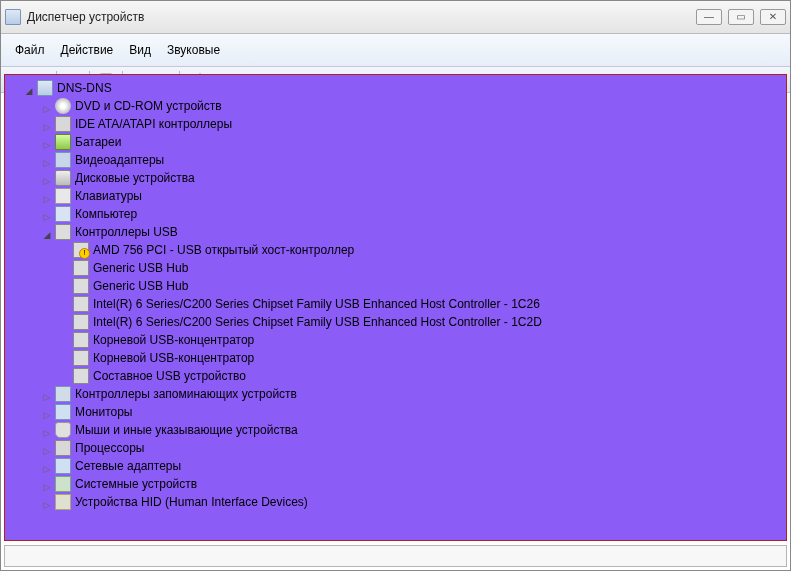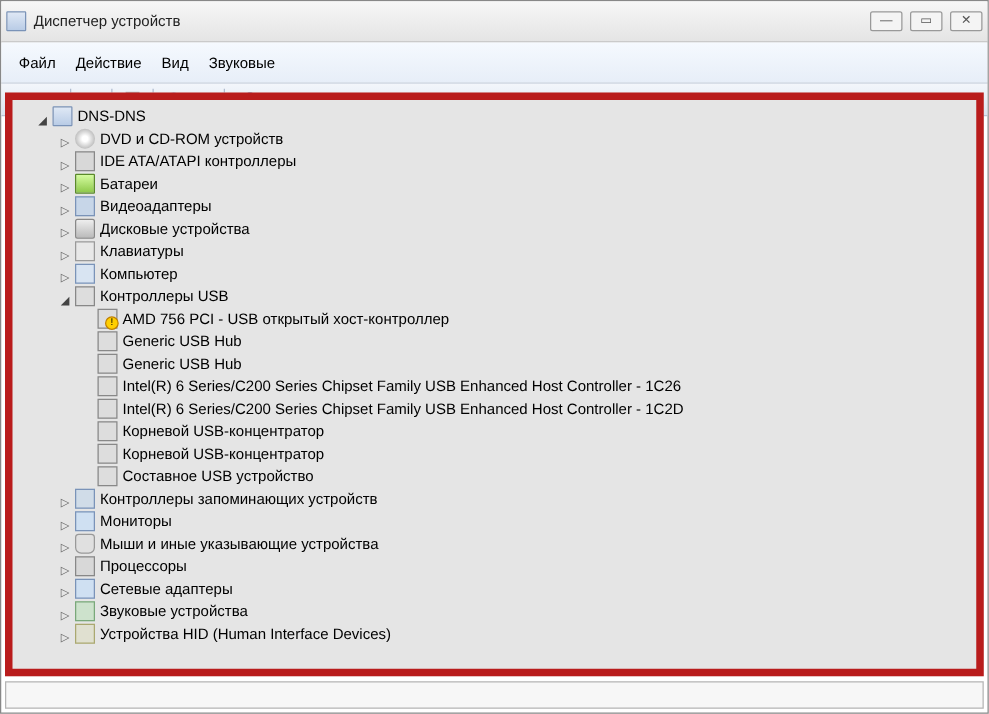--- a/index.html
+++ b/index.html
@@ -15,21 +15,21 @@
   
   .menubar { height: 33px; background: linear-gradient(#f5f9fe,#e7eef8); border-bottom: 1px solid #c0c9d8; display: flex; align-items: center; padding: 0 6px; font-size: 12px; }
   .menu-item { padding: 2px 8px; cursor: pointer; }
   
   
   .toolbar { height: 26px; background: linear-gradient(#f3f6fb,#dce5f0); border-bottom: 1px solid #b8c4d6; display: flex; align-items: center; padding: 0 4px; gap: 2px; }
   .tool-btn { width: 22px; height: 22px; display: flex; align-items: center; justify-content: center; cursor: pointer; border: 1px solid transparent; }
   .tool-sep { width: 1px; height: 18px; background: #b0bccf; margin: 0 3px; }
   
   
-  .content { position: absolute; top: 74px; left: 4px; right: 4px; bottom: 30px; border: 6px solid #b91c1c; background: #e5e5e5; overflow: auto; padding: 4px 0; }
+  .content { position: absolute; top: 74px; left: 4px; right: 4px; bottom: 30px; border: 1px solid #b91c1c; background: #8b5cf6; overflow: auto; padding: 4px 0; }
   .status { position: absolute; left: 4px; right: 4px; bottom: 4px; height: 22px; border: 1px solid #b5b5b5; background: #f7f7f7; }
   
   .tree { font-size: 12px; color: #000; }
   .node { display: flex; align-items: center; height: 18px; line-height: 18px; white-space: nowrap; }
   .indent { display: inline-block; width: 18px; height: 18px; position: relative; }
   .toggle { display: inline-block; width: 12px; height: 12px; text-align: center; font-size: 9px; color: #666; cursor: pointer; user-select: none; margin-right: 2px; }
   .toggle.collapsed::before { content: "▷"; }
   .toggle.expanded::before { content: "◢"; color: #444; }
   .toggle.none::before { content: ""; }
   .dev-icon { width: 16px; height: 16px; display: inline-block; margin-right: 4px; }
@@ -306,21 +306,21 @@
       <span class="toggle collapsed"></span>
       <span class="dev-icon ic-net"></span>
       <span class="label">Сетевые адаптеры</span>
     </div>
 
     <div class="node">
       <span class="indent"></span>
         <span class="indent"></span>
       <span class="toggle collapsed"></span>
       <span class="dev-icon ic-sys"></span>
-      <span class="label">Звуковые устройства</span>
+      <span class="label">Системные устройств</span>
     </div>
 
     <div class="node">
       <span class="indent"></span>
         <span class="indent"></span>
       <span class="toggle collapsed"></span>
       <span class="dev-icon ic-hid"></span>
       <span class="label">Устройства HID (Human Interface Devices)</span>
     </div>
 

